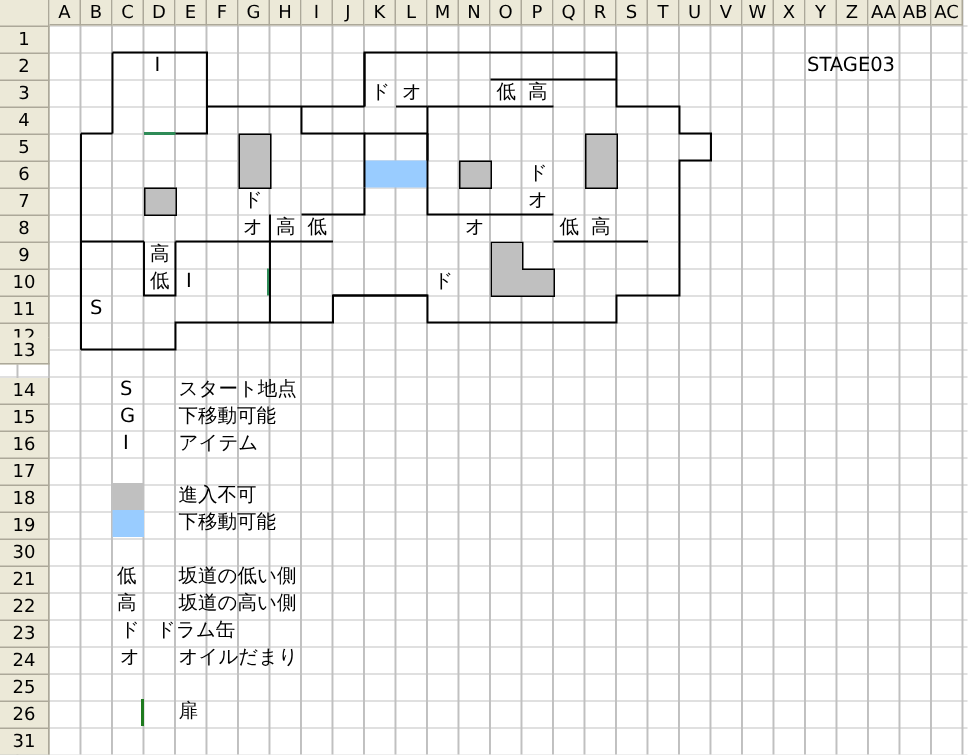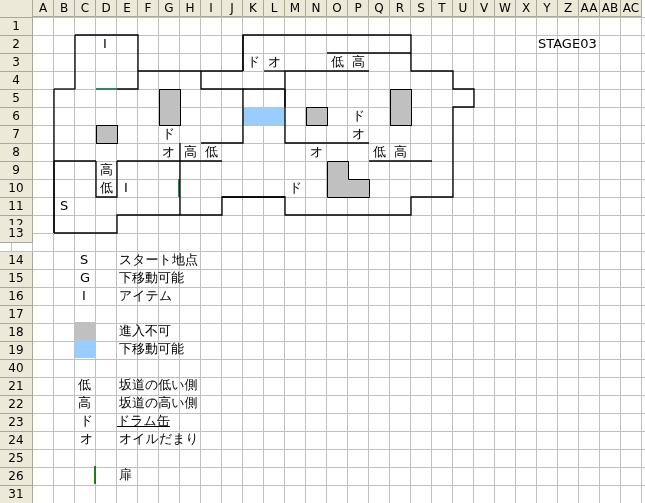--- a/index.html
+++ b/index.html
@@ -70,21 +70,21 @@
       <div class="rowhdr" style="top: 180px;">10</div>
       <div class="rowhdr" style="top: 198px;">11</div>
       <div class="rowhdr" style="top: 216px;">12</div>
       <div class="rowhdr" style="top: 225px;">13</div>
       <div class="rowhdr" style="top: 252px;">14</div>
       <div class="rowhdr" style="top: 270px;">15</div>
       <div class="rowhdr" style="top: 288px;">16</div>
       <div class="rowhdr" style="top: 306px;">17</div>
       <div class="rowhdr" style="top: 324px;">18</div>
       <div class="rowhdr" style="top: 342px;">19</div>
-      <div class="rowhdr" style="top: 360px;">40</div>
+      <div class="rowhdr" style="top: 360px;">30</div>
       <div class="rowhdr" style="top: 378px;">21</div>
       <div class="rowhdr" style="top: 396px;">22</div>
       <div class="rowhdr" style="top: 414px;">23</div>
       <div class="rowhdr" style="top: 432px;">24</div>
       <div class="rowhdr" style="top: 450px;">25</div>
       <div class="rowhdr" style="top: 468px;">26</div>
       <div class="rowhdr" style="top: 486px;">31</div>
     </div>
 
   <div class="lbl" style="left:538px;top:35px;">STAGE03</div>
@@ -183,20 +183,20 @@
     <div class="leg-swatch" style="left:75px;top:322px;width:21px;height:18px;background:#c0c0c0;"></div>
     <div class="lbl" style="left:119px;top:322px;">進入不可</div>
     <div class="leg-swatch" style="left:75px;top:340px;width:21px;height:18px;background:#99ccff;"></div>
     <div class="lbl" style="left:119px;top:340px;">下移動可能</div>
 
     <div class="lbl" style="left:78px;top:376px;">低</div>
     <div class="lbl" style="left:119px;top:376px;">坂道の低い側</div>
     <div class="lbl" style="left:78px;top:394px;">高</div>
     <div class="lbl" style="left:119px;top:394px;">坂道の高い側</div>
     <div class="lbl" style="left:80px;top:412px;">ド</div>
-    <div class="lbl" style="left:117px;top:412px;text-decoration:underline;">ドラム缶</div>
+    <div class="lbl" style="left:104px;top:412px;">ドラム缶</div>
     <div class="lbl" style="left:80px;top:430px;">オ</div>
     <div class="lbl" style="left:119px;top:430px;">オイルだまり</div>
 
     <div class="leg-swatch" style="left:94px;top:466px;width:2px;height:18px;background:#1e7b1e;"></div>
     <div class="lbl" style="left:119px;top:466px;">扉</div>
   </div>
 </div>
 
 </body></html>

